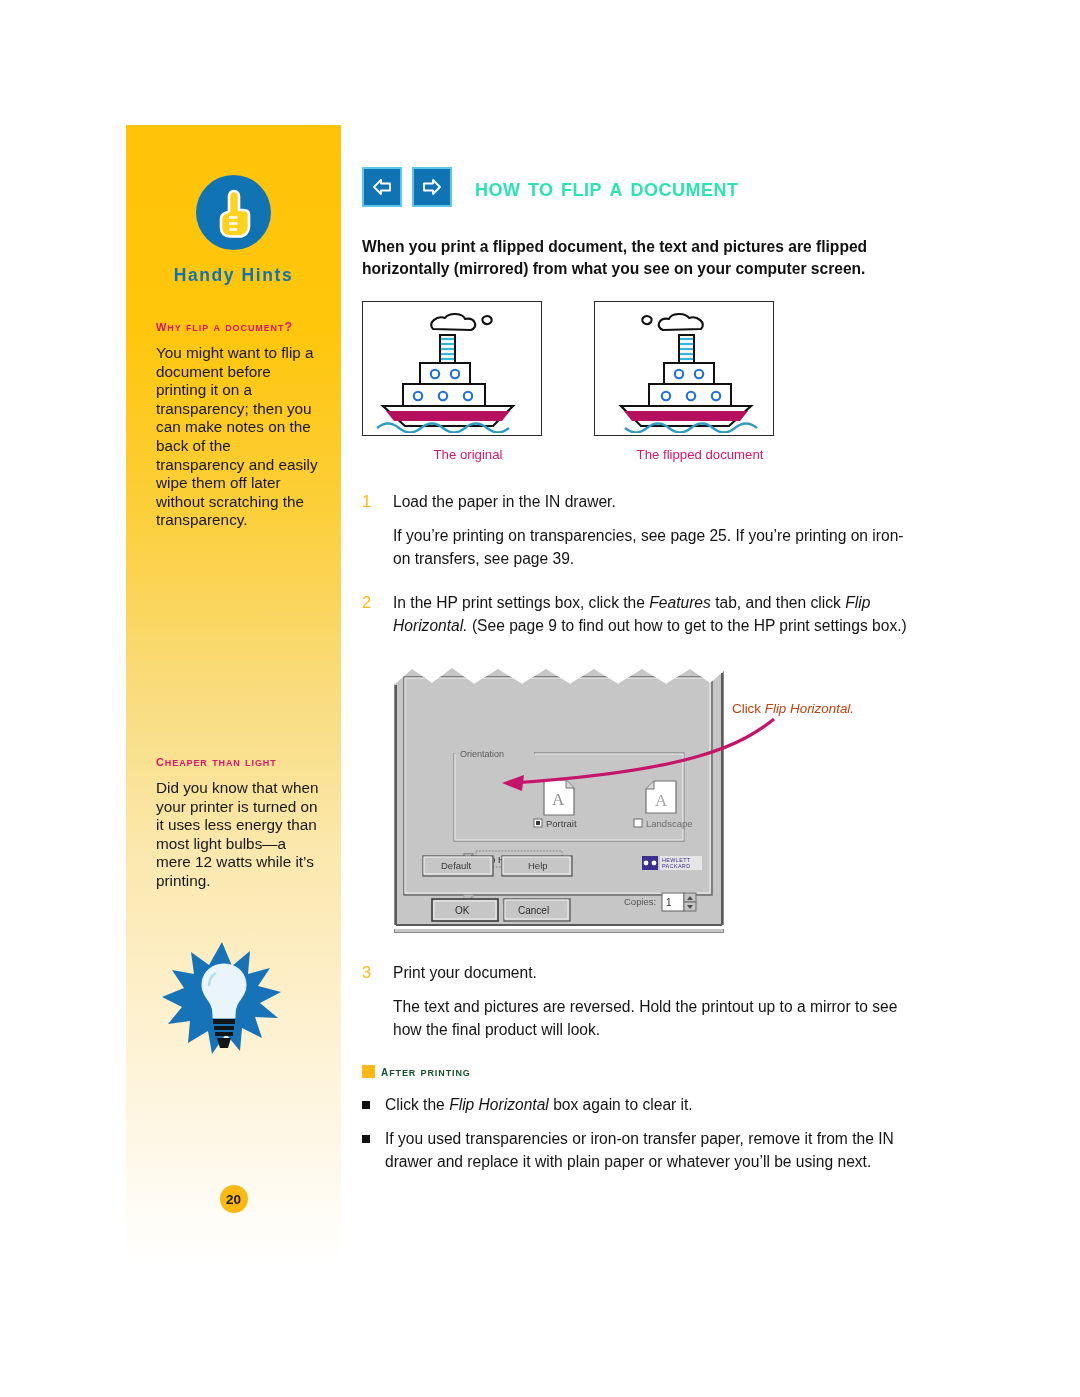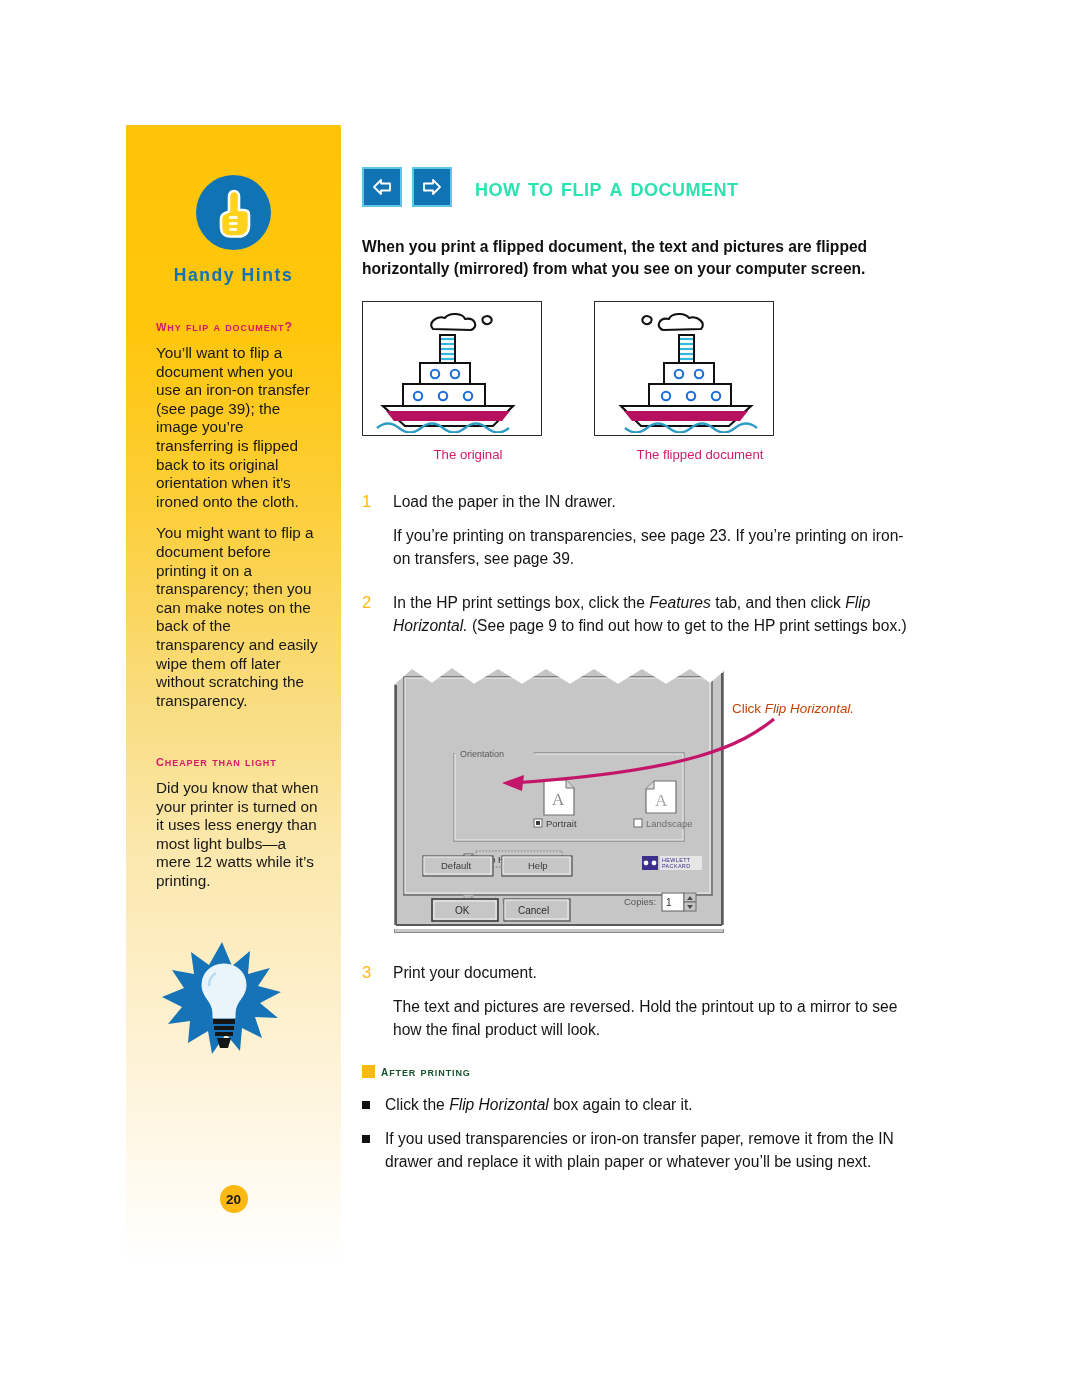--- a/index.html
+++ b/index.html
@@ -97,21 +97,20 @@
             <path d="M11.5 41.5 L19 41.5" fill="none"></path>
           </g>
         </svg>
       </div>
       <div class="hh-title">Handy Hints</div>
     </div>
 
     <div class="hint-block" style="top:193px;">
       <div class="hint-head">Why flip a document?</div>
       <div class="hint-body">
-        <p>You’ll want to flip a document when you use an iron-on transfer (see page 39); the image you’re transferring is flipped back to its original orientation when it's ironed onto the cloth.</p>
         <p>You might want to flip a document before printing it on a transparency; then you can make notes on the back of the transparency and easily wipe them off later without scratching the transparency.</p>
       </div>
     </div>
 
     <div class="hint-block" style="top:628px;">
       <div class="hint-head">Cheaper than light</div>
       <div class="hint-body">
         <p>Did you know that when your printer is turned on it uses less energy than most light bulbs—a mere 12 watts while it’s printing.</p>
       </div>
     </div>
@@ -219,21 +218,21 @@
       </div>
       <div class="fig-cap">The flipped document</div>
     </div>
   </div>
 
   <div class="steps">
     <div class="step">
       <div class="step-num">1</div>
       <div class="step-txt">Load the paper in the IN drawer.</div>
     </div>
-    <div class="sub">If you’re printing on transparencies, see page 23. If you’re printing on iron-on transfers, see page 39.</div>
+    <div class="sub">If you’re printing on transparencies, see page 25. If you’re printing on iron-on transfers, see page 39.</div>
 
     <div class="gap"></div>
 
     <div class="step">
       <div class="step-num">2</div>
       <div class="step-txt"><span>In the HP print settings box, click the </span><i class="em">Features</i><span> tab, and then click </span><i class="em">Flip Horizontal.</i><span> (See page 9 to find out how to get to the HP print settings box.)</span></div>
     </div>
   </div>
 
   <div class="shot-wrap">

